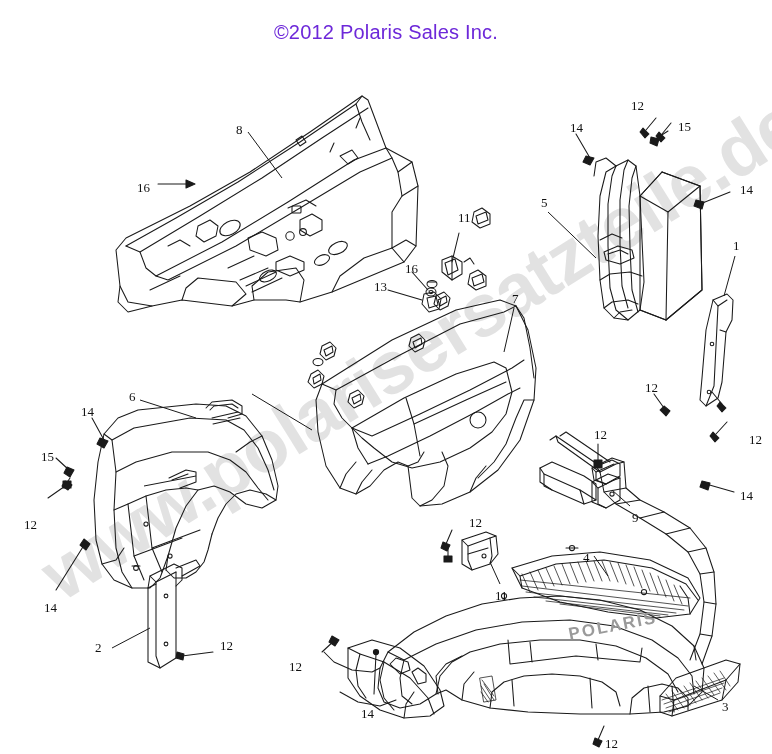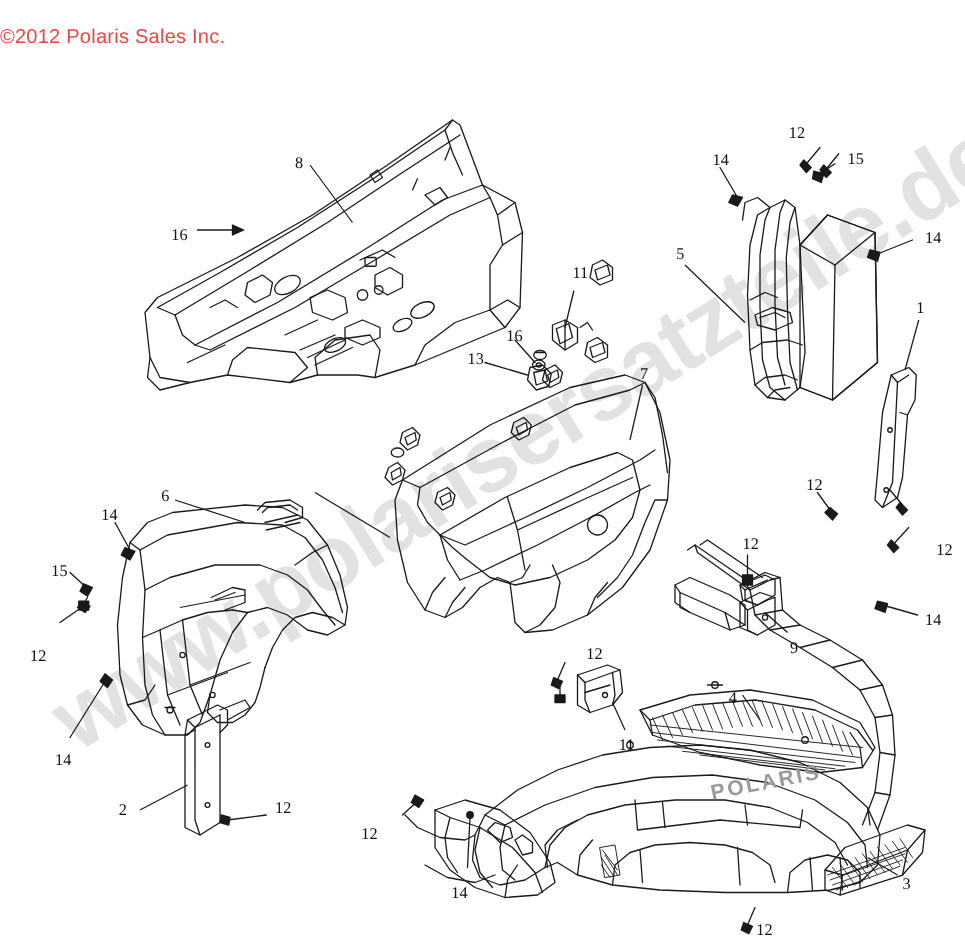--- a/index.html
+++ b/index.html
@@ -6,22 +6,22 @@
   html,body{margin:0;padding:0;background:#ffffff;}
   body{
     width:772px;height:754px;position:relative;overflow:hidden;
     font-family:"Liberation Sans", sans-serif;
     color:#000;
   }
   #stage{position:absolute;inset:0;width:772px;height:754px;}
 
   
   #copyright{
-    position:absolute;top:21px;left:0;width:772px;
-    font-size:16px;letter-spacing:.2px;color:#ef4444;
+    position:absolute;top:21px;left:0;width:772px;text-align:center;
+    font-size:20px;letter-spacing:.2px;color:#6d28d9;
     font-family:"Liberation Sans", sans-serif;
   }
 
   
   #watermark{
     position:absolute;left:-20px;top:300px;width:900px;
     transform:rotate(-32deg);transform-origin:50% 50%;
     font-size:74px;font-weight:bold;letter-spacing:-1px;
     color:#e2e2e2;white-space:nowrap;
     font-family:"Liberation Sans", sans-serif;

